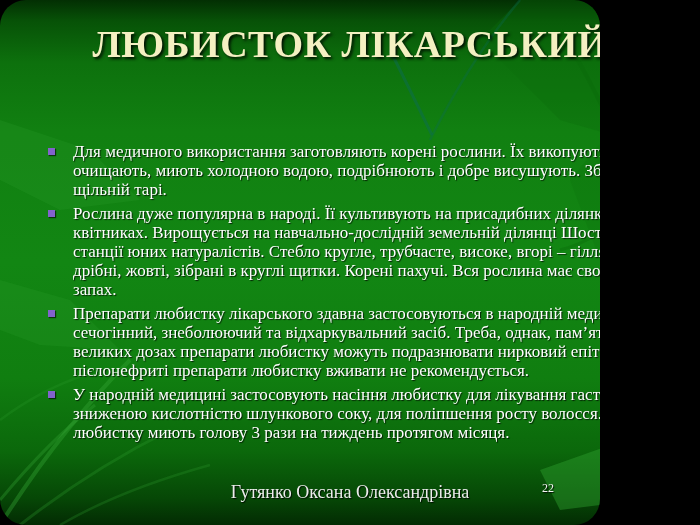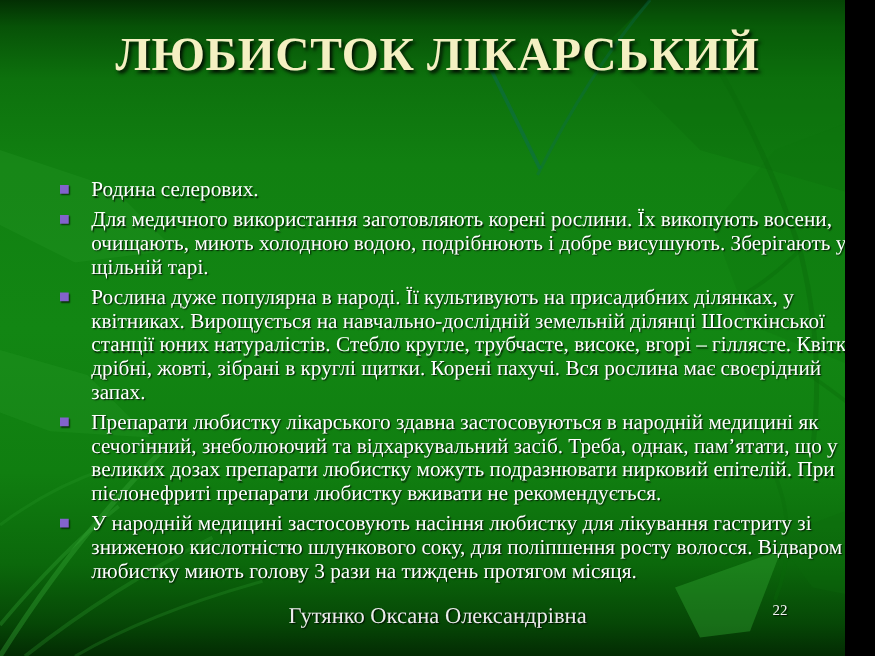--- a/index.html
+++ b/index.html
@@ -3,33 +3,34 @@
 <meta charset="utf-8">
 <style>
   html, body {
     margin: 0;
     padding: 0;
     background: #000;
     font-family: "Liberation Serif", "DejaVu Serif", serif;
   }
   .slide {
     position: relative;
-    width: 676px;
+    width: 600px;
     height: 525px;
     overflow: hidden;
     background: linear-gradient(to bottom,
       #032f03 0%,
       #075207 4%,
       #0d710d 12%,
       #118011 25%,
       #128613 50%,
       #107e10 72%,
       #0b680b 86%,
       #064706 95%,
       #032b03 100%);
+    border-radius: 26px;
   }
   .bg-leaves {
     position: absolute;
     top: 0; left: 0;
     width: 700px; height: 525px;
     pointer-events: none;
   }
   .title {
     position: absolute;
     top: 22px;
@@ -120,24 +121,20 @@
     <path d="M 0 420 Q 40 390 85 375" stroke="#2d9c2d" stroke-width="2.5" fill="none" opacity="0.25"></path>
   </svg>
 
   <h1 class="title">
     <span>ЛЮБИСТОК ЛІКАРСЬКИЙ</span><br>
   </h1>
 
   <ul class="bullets">
     <li class="bullet-item">
       <span class="marker"></span>
-      <span class="btext">Родина селерових.</span>
-    </li>
-    <li class="bullet-item">
-      <span class="marker"></span>
       <span class="btext">Для медичного використання заготовляють корені рослини. Їх викопують восени, очищають, миють холодною водою, подрібнюють і добре висушують. Зберігають у щільній тарі.</span>
     </li>
     <li class="bullet-item">
       <span class="marker"></span>
       <span class="btext">Рослина дуже популярна в народі. Її культивують на присадибних ділянках, у квітниках. Вирощується на навчально-дослідній земельній ділянці Шосткінської станції юних натуралістів. Стебло кругле, трубчасте, високе, вгорі – гіллясте. Квітки дрібні, жовті, зібрані в круглі щитки. Корені пахучі. Вся рослина має своєрідний запах.</span>
     </li>
     <li class="bullet-item">
       <span class="marker"></span>
       <span class="btext">Препарати любистку лікарського здавна застосовуються в народній медицині як сечогінний, знеболюючий та відхаркувальний засіб. Треба, однак, пам’ятати, що у великих дозах препарати любистку можуть подразнювати нирковий епітелій. При пієлонефриті препарати любистку вживати не рекомендується.</span>
     </li>

